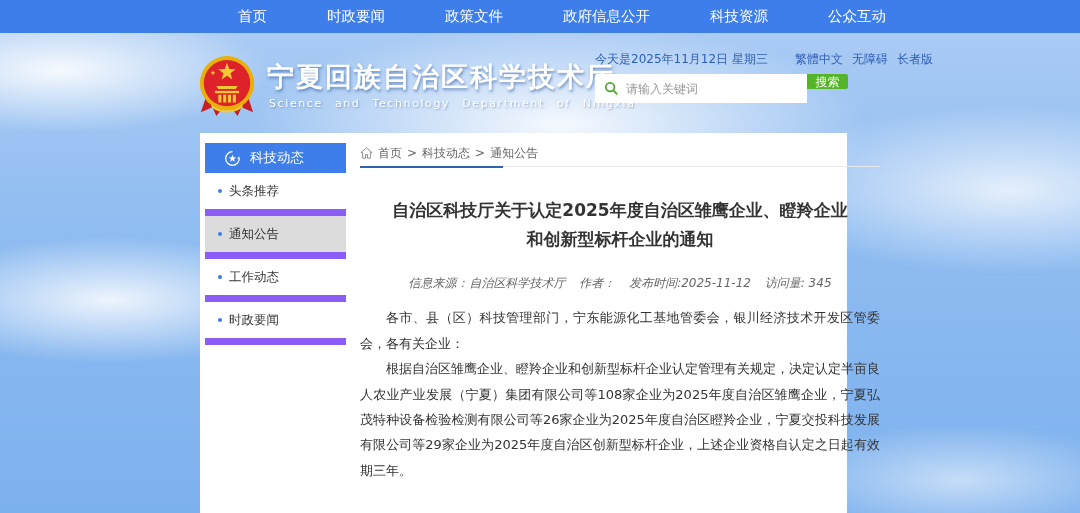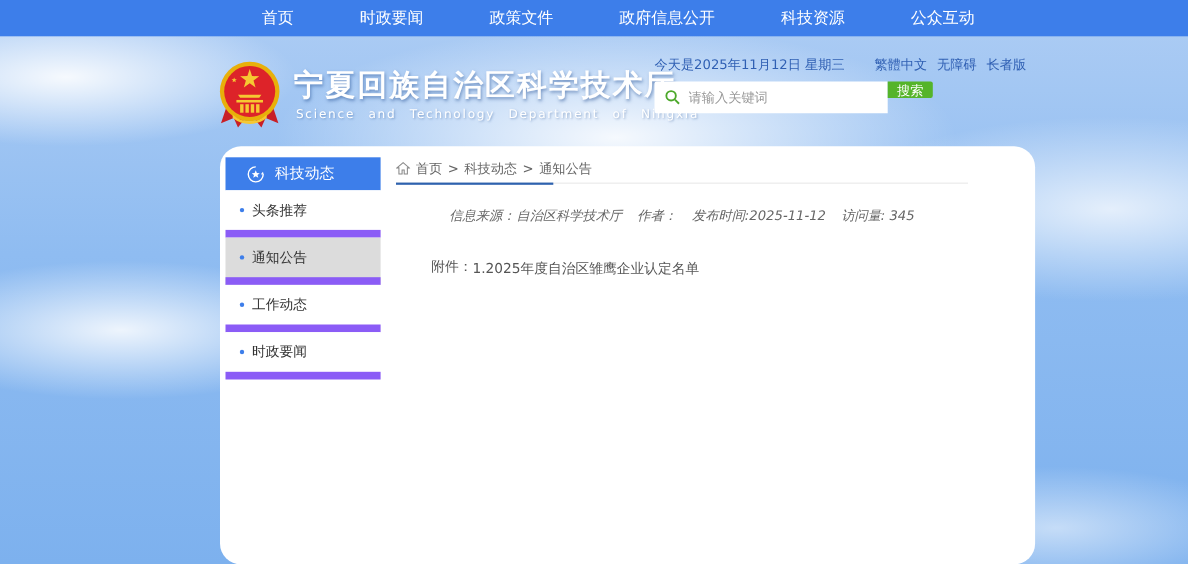--- a/index.html
+++ b/index.html
@@ -45,21 +45,21 @@
   .search-box input{
     border:none; outline:none; width:160px; font-size:12px; color:#333; background:transparent;
     font-family:"DejaVu Sans","Liberation Sans",sans-serif;
   }
   .search-box input::placeholder{ color:#999; }
   .search-btn{
     width:41px; height:15px; border:none; background:#55b42a; color:#fff; font-size:12px;
     cursor:pointer; border-radius:0 2px 2px 0; font-family:Liberation Sans, sans-serif;
   }
   
-  .panel{ position:absolute; left:200px; top:133px; width:741px; height:380px; background:#fff;border-radius:19px; }
+  .panel{ position:absolute; left:200px; top:133px; width:647px; height:380px; background:#fff; }
   
   .sidebar{ position:absolute; left:5px; top:10px; width:141px; }
   .sidebar-head{
     height:30px; background:#3d7eea; color:#fff; font-size:13.5px;
     display:flex; align-items:center; gap:9px; padding-left:19px;
   }
   .side-item{
     height:43px; display:flex; align-items:center; gap:7px; padding-left:13px;
     border-bottom:7px solid #8b5cf6; font-size:12.5px; color:#333; cursor:pointer; background:#fff;
   }
@@ -180,28 +180,36 @@
             <path d="M8 1 L1 7 h2.2 v7 h3.6 v-4.5 h2.4 V14 h3.6 V7 H15 Z" fill="none" stroke="#888" stroke-width="1.2"></path>
           </svg>
         </span>
         <span class="crumb">首页</span>
         <span>&gt;</span>
         <span class="crumb">科技动态</span>
         <span>&gt;</span>
         <span class="crumb">通知公告</span>
       </div>
 
+      <div class="title">
+        <div>自治区科技厅关于认定2025年度自治区雏鹰企业、瞪羚企业</div>
+        <div>和创新型标杆企业的通知</div>
+      </div>
 
       <div class="meta">
         <span class="joined">信息来源：</span><span>自治区科学技术厅</span>
         <span>作者：</span>
         <span>发布时间:2025-11-12</span>
         <span>访问量: 345</span>
       </div>
 
+      <div class="body-text">
+        <p>各市、县（区）科技管理部门，宁东能源化工基地管委会，银川经济技术开发区管委会，各有关企业：</p>
+        <p>根据自治区雏鹰企业、瞪羚企业和创新型标杆企业认定管理有关规定，决定认定半亩良人农业产业发展（宁夏）集团有限公司等108家企业为2025年度自治区雏鹰企业，宁夏弘茂特种设备检验检测有限公司等26家企业为2025年度自治区瞪羚企业，宁夏交投科技发展有限公司等29家企业为2025年度自治区创新型标杆企业，上述企业资格自认定之日起有效期三年。</p>
+      </div>
 
       <div class="attach">
         <span>附件：</span>
         <div class="attach-items">
           <div>1.2025年度自治区雏鹰企业认定名单</div>
 
         </div>
       </div>
     </div>
 

